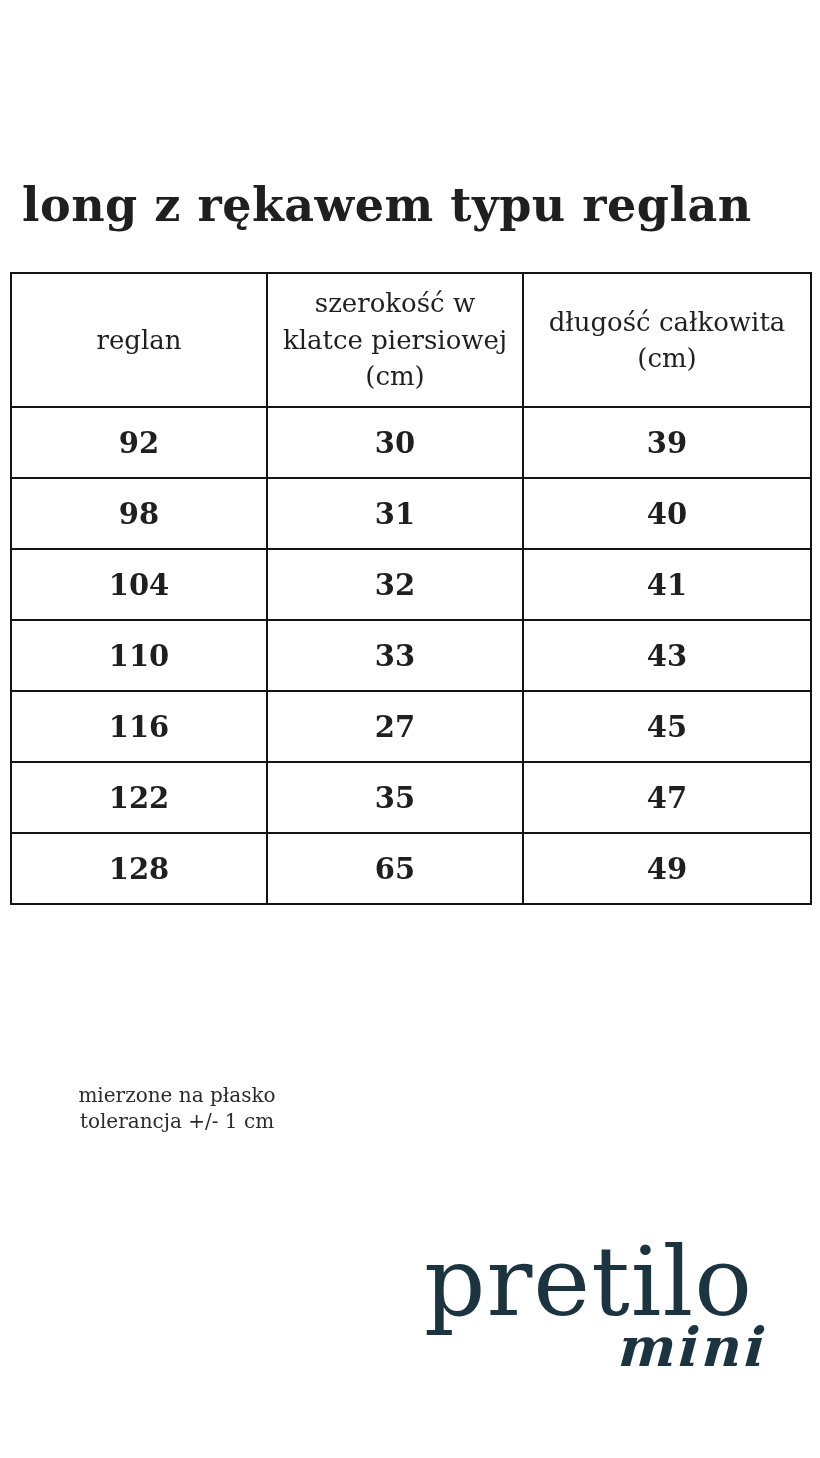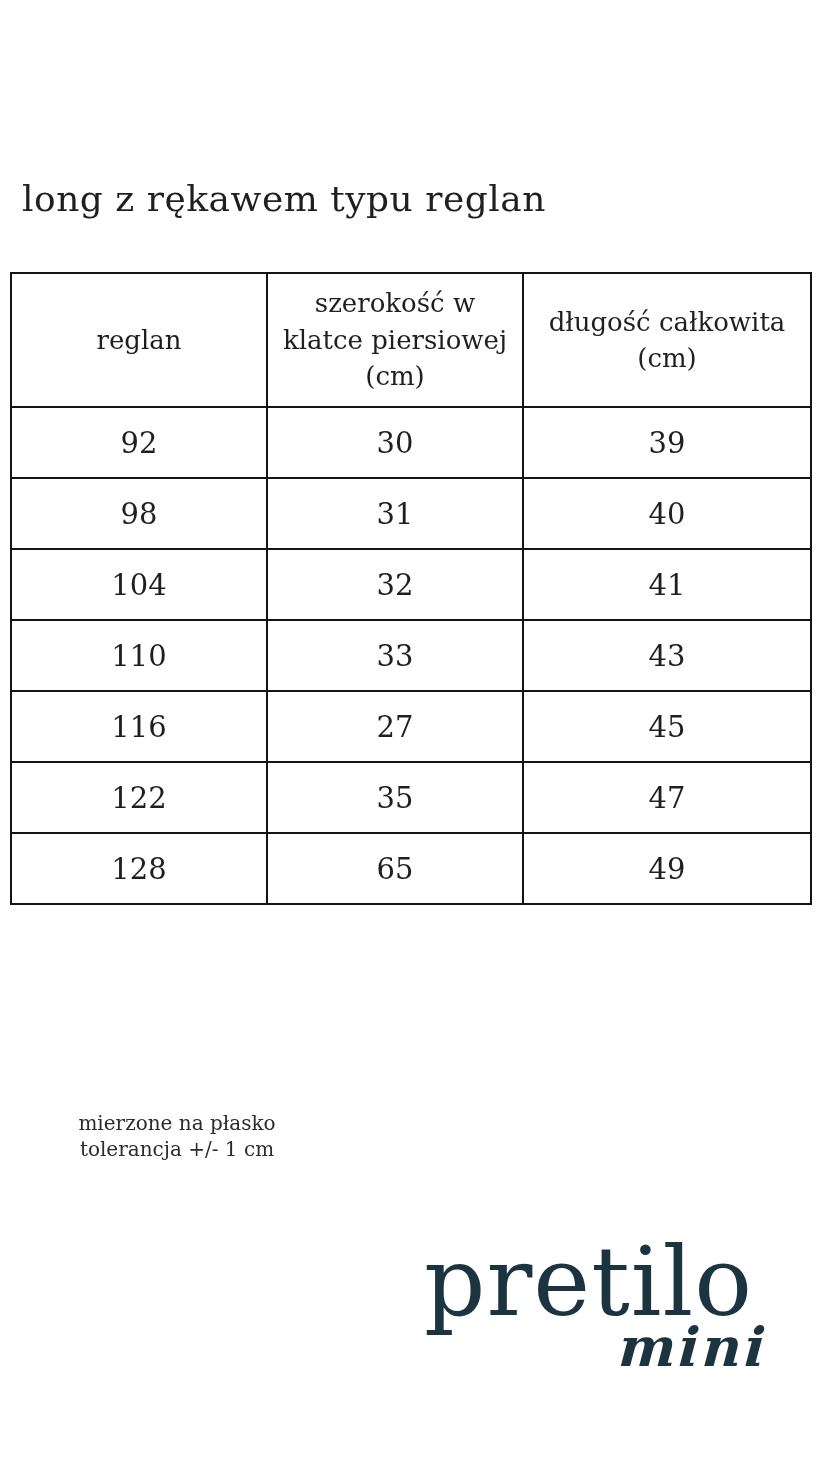--- a/index.html
+++ b/index.html
@@ -19,22 +19,22 @@
     position: relative;
     width: 820px;
     height: 1458px;
     background: var(--background);
     overflow: hidden;
   }
   .title {
     position: absolute;
     left: 22px;
     top: 178px;
-    font-size: 36px;
-    font-weight: 400;
+    font-size: 46px;
+    font-weight: 700;
     letter-spacing: 0.5px;
     color: var(--text);
     white-space: nowrap;
   }
   table.size-table {
     position: absolute;
     left: 10px;
     top: 272px;
     width: 800px;
     border-collapse: collapse;
@@ -50,34 +50,34 @@
   }
   table.size-table th {
     height: 134px;
     font-size: 26px;
     line-height: 1.4;
     white-space: pre-line;
   }
   table.size-table td {
     height: 71px;
     font-size: 29px;
+    font-weight: bold;
   }
   col.c1 { width: 256px; }
   col.c2 { width: 256px; }
   col.c3 { width: 288px; }
   .note {
     position: absolute;
     left: 56px;
     top: 1082px;
     width: 242px;
     text-align: center;
     font-size: 20px;
     line-height: 26px;
     color: #2b2b2b;
-    margin-top: 28px;
   }
   .logo {
     position: absolute;
     left: 0;
     top: 0;
     width: 820px;
     height: 1222px;
     pointer-events: none;
   }
   .logo-main {

